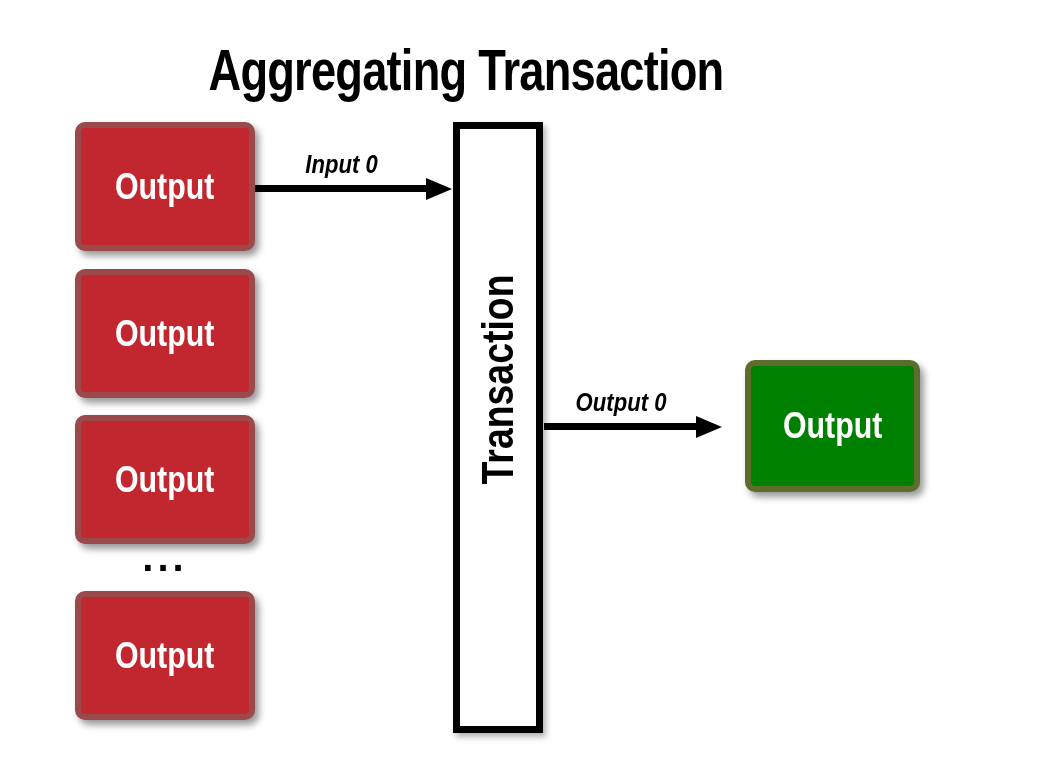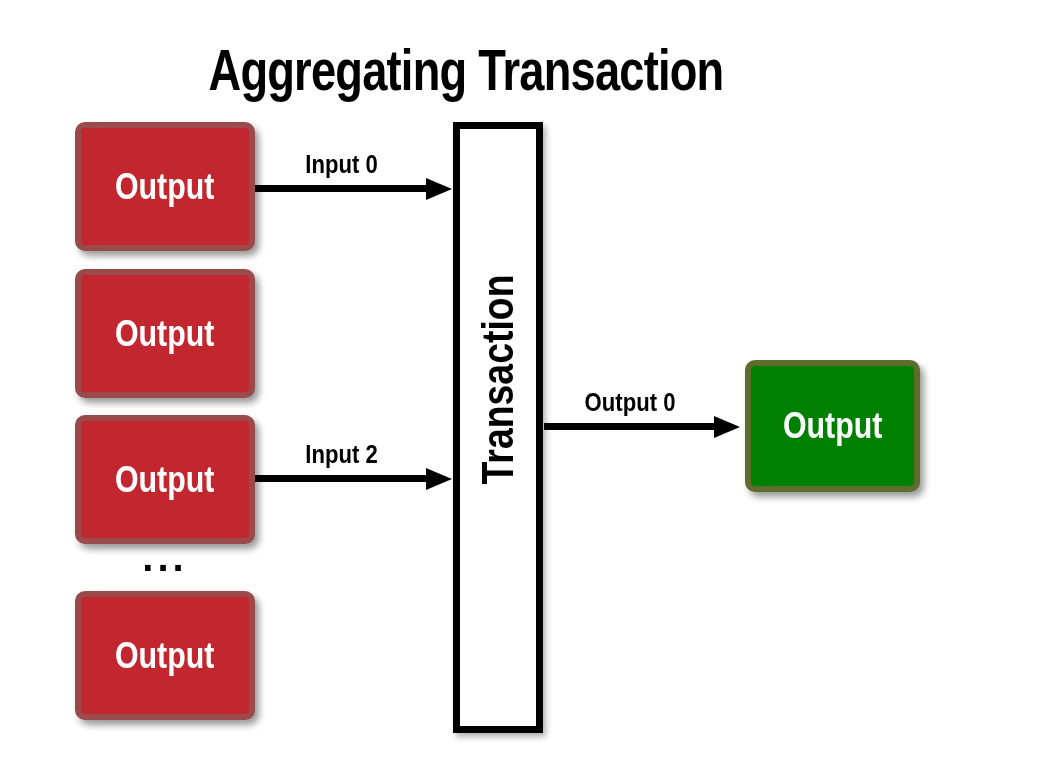--- a/index.html
+++ b/index.html
@@ -46,23 +46,23 @@
     box-shadow:3px 4px 6px rgba(0,0,0,0.30);
     display:flex;align-items:center;justify-content:center;
   }
   .transaction-label{
     writing-mode:vertical-rl;
     transform:rotate(180deg) scaleY(0.85);
     font-size:44px;font-weight:bold;white-space:nowrap;
     position:relative;top:-48px;
     color:var(--label-text-color,#000);
   }
-  .arrow{position:absolute;height:56px;}
+  .arrow{position:absolute;height:56px;font-style:italic;}
   .arrow-in{left:255px;width:197px;}
-  .arrow-out{left:544px;width:178px;padding-left:18px;}
+  .arrow-out{left:544px;width:178px;}
   .pos-arrow-0{top:144px}.pos-arrow-1{top:289px}.pos-arrow-2{top:434px}.pos-arrow-3{top:610px}
   .pos-arrow-out{top:382px}
   .arrow-line{
     position:absolute;left:0;right:24px;bottom:8px;height:7px;
     background:var(--arrow-color,#000);
   }
   .arrow-head{
     position:absolute;right:0;bottom:0.5px;width:0;height:0;
     border-left:26px solid var(--arrow-color,#000);
     border-top:11px solid transparent;border-bottom:11px solid transparent;
@@ -93,25 +93,20 @@
   <div class="ellipsis">...</div>
   <div class="node input-node pos-box-3">
     <span class="node-label">Output</span>
   </div>
 
   <div class="arrow arrow-in pos-arrow-0">
     <span class="arrow-label">Input 0</span>
     <span class="arrow-line"></span>
     <span class="arrow-head"></span>
   </div>
-  <div class="arrow arrow-in pos-arrow-2">
-    <span class="arrow-label">Input 2</span>
-    <span class="arrow-line"></span>
-    <span class="arrow-head"></span>
-  </div>
 
   <div class="transaction-box">
     <span class="transaction-label">Transaction</span>
   </div>
 
   <div class="arrow arrow-out pos-arrow-out">
     <span class="arrow-label">Output 0</span>
     <span class="arrow-line"></span>
     <span class="arrow-head"></span>
   </div>

